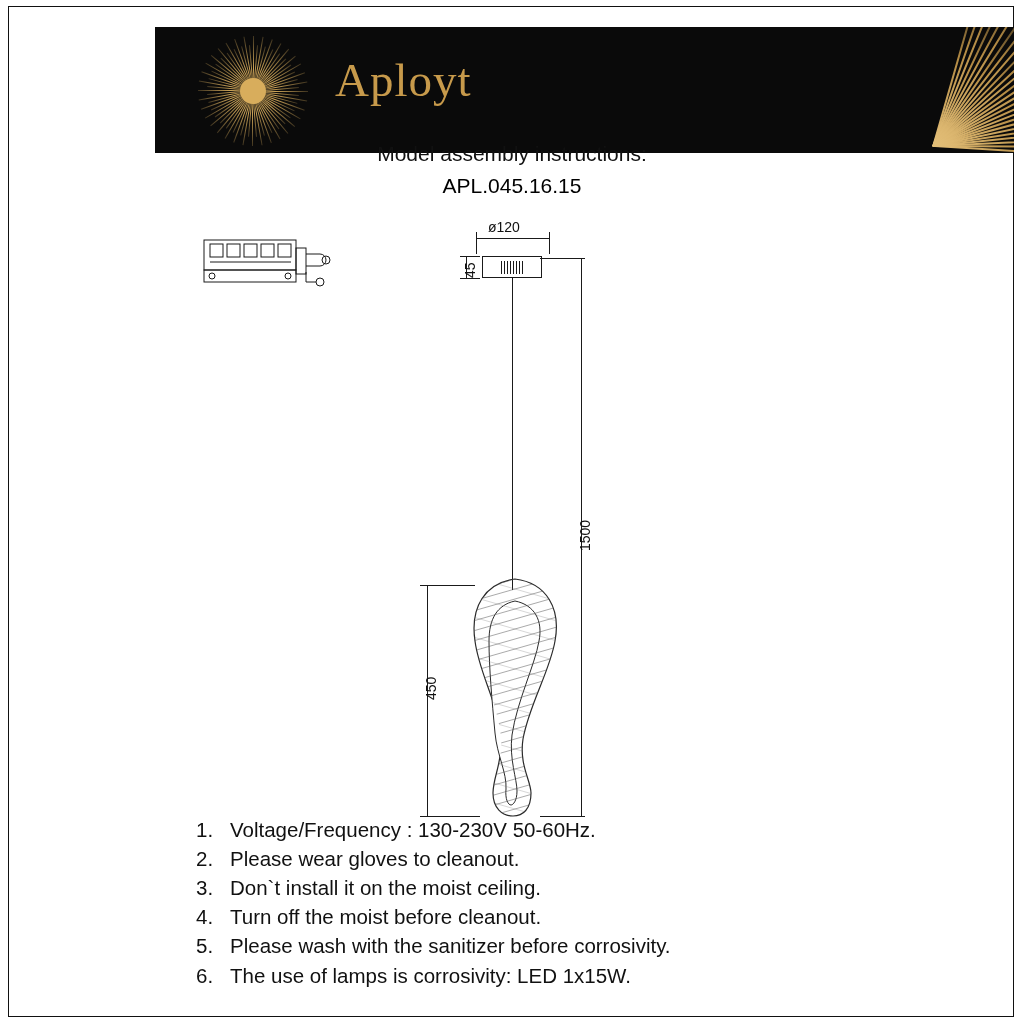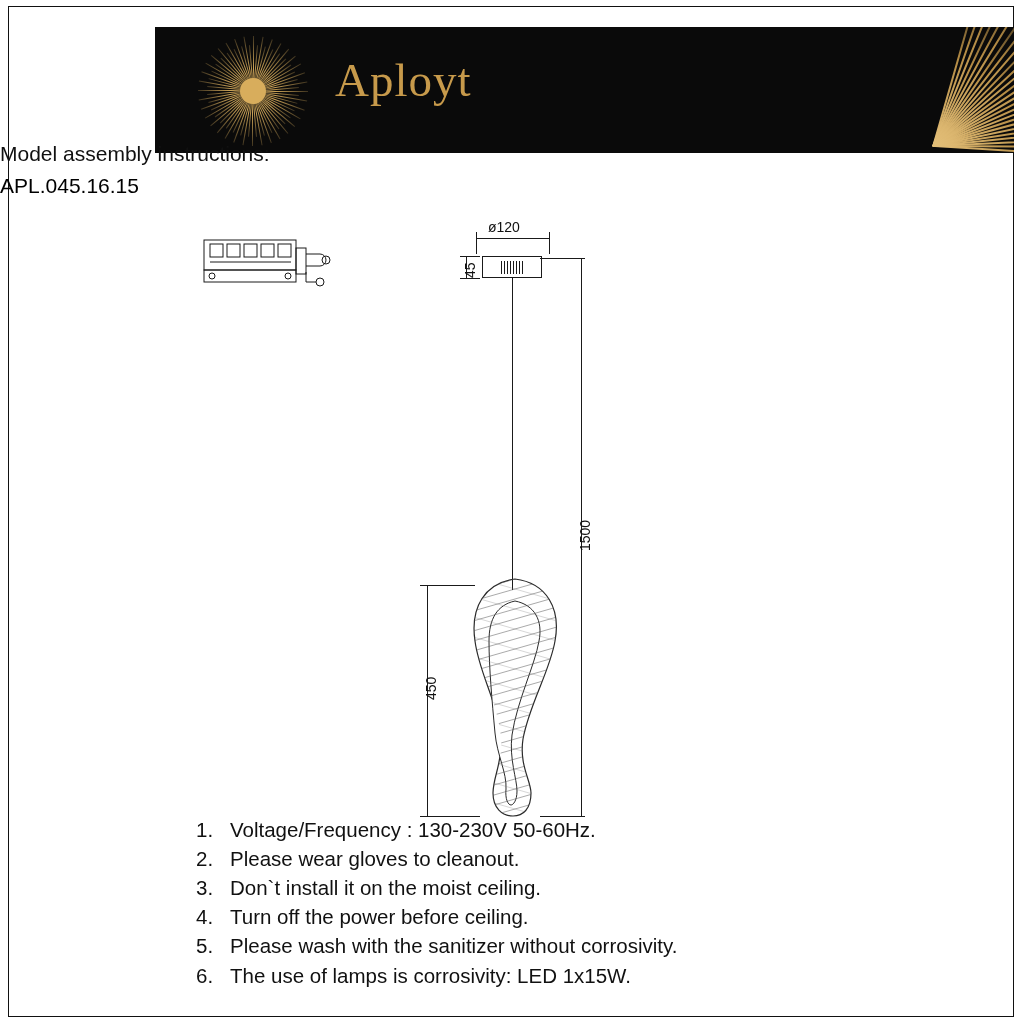--- a/index.html
+++ b/index.html
@@ -95,20 +95,21 @@
     transform-origin: 0 0;
     border-radius: 2px;
   }
 
   
   .title-block {
     position: absolute;
     left: 0;
     top: 142px;
     width: 1024px;
+    text-align: center;
   }
   .title-main {
     font-size: 21px;
     color: #111;
   }
   .title-model {
     margin-top: 8px;
     font-size: 21px;
     color: #000;
   }
@@ -467,25 +468,25 @@
     <div class="ins-row">
       <span class="ins-num">2.</span>
       <span class="ins-txt">Please wear gloves to cleanout.</span>
     </div>
     <div class="ins-row">
       <span class="ins-num">3.</span>
       <span class="ins-txt">Don`t install it on the moist ceiling.</span>
     </div>
     <div class="ins-row">
       <span class="ins-num">4.</span>
-      <span class="ins-txt">Turn off the power before ceiling.</span>
+      <span class="ins-txt">Turn off the moist before cleanout.</span>
     </div>
     <div class="ins-row">
       <span class="ins-num">5.</span>
-      <span class="ins-txt">Please wash with the sanitizer without corrosivity.</span>
+      <span class="ins-txt">Please wash with the sanitizer before corrosivity.</span>
     </div>
     <div class="ins-row">
       <span class="ins-num">6.</span>
       <span class="ins-txt">The use of lamps is corrosivity: LED 1x15W.</span>
     </div>
   </div>
 
 </div>
 
 </body></html>

